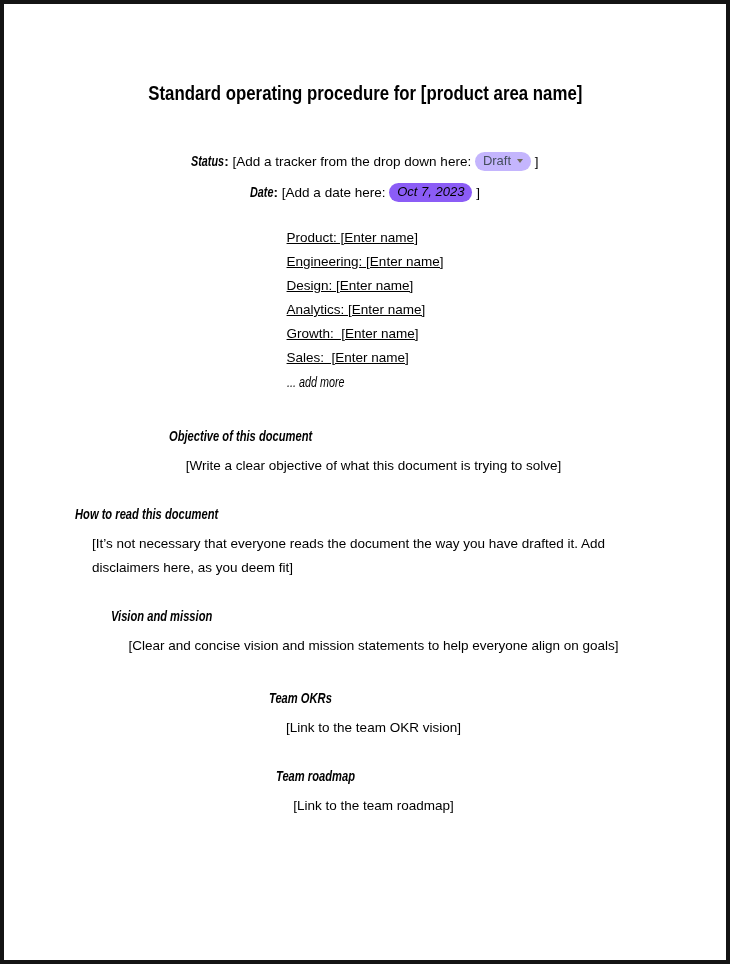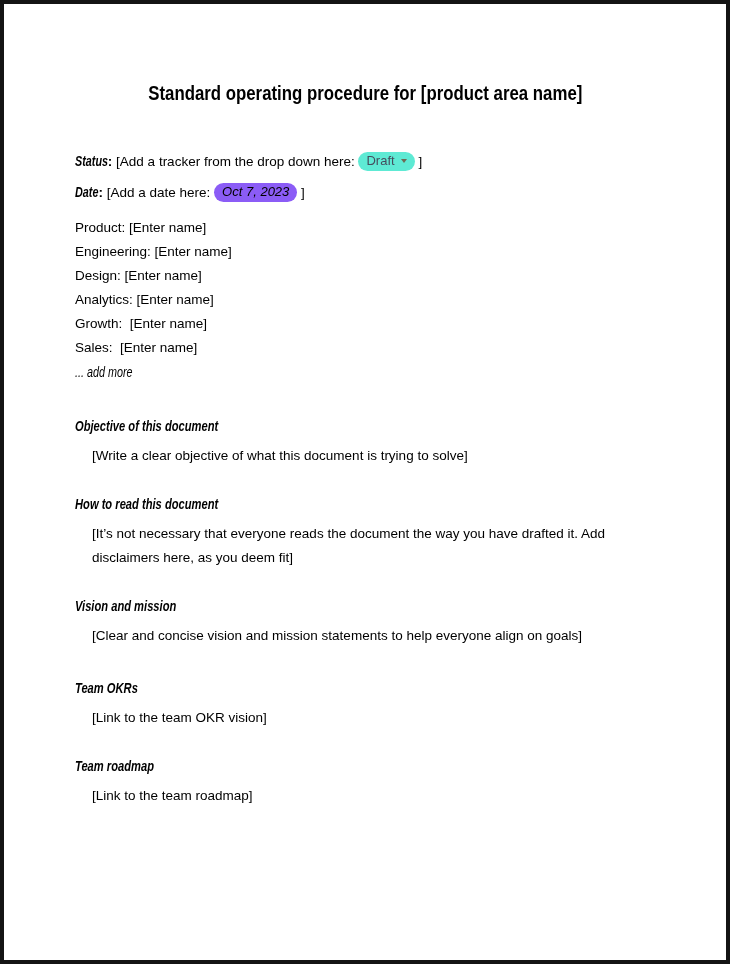--- a/index.html
+++ b/index.html
@@ -1,21 +1,21 @@
 <!DOCTYPE html>
 <html><head>
 <meta charset="utf-8">
 <style>
   html, body { margin: 0; padding: 0; background: #ffffff; }
   .page {
     width: 730px; height: 964px; box-sizing: border-box;
     border: 4px solid #141414; background: #ffffff;
     padding: 0 71px; display: flex; flex-direction: column;
     font-family: "Liberation Sans", "DejaVu Sans", sans-serif;
-    font-size: 13.5px; color: #000000; overflow: hidden;
+    font-size: 13.5px; color: #000000; overflow: hidden; align-items: center;
   }
   
   .title-row { margin-top: 76px; display: flex; justify-content: center; }
   .title-text {
     flex: none; white-space: nowrap; font-weight: bold;
     font-size: 21px; line-height: 26px; transform: scaleX(0.80);
   }
   
   .cond {
     display: inline-block; font-weight: bold; font-style: italic;
@@ -25,38 +25,38 @@
   .kv-line .kv-label { font-size: 15px; }
   .kv-label-status { margin-right: -13px; }
   .kv-label-date { margin-right: -9px; }
   .kv-sep { font-weight: bold; }
   
   .chip {
     display: inline-flex; align-items: center; height: 19px;
     border-radius: 10px; padding: 0 8px; font-size: 13px;
     vertical-align: middle; position: relative; top: -1px; cursor: pointer;
   }
-  .chip-draft { background: #5eead4; color: #454e5e; gap: 6px; }
+  .chip-draft { background: #c4b5fd; color: #454e5e; gap: 6px; }
   .caret {
     width: 0; height: 0; display: inline-block;
     border-left: 3.5px solid transparent; border-right: 3.5px solid transparent;
     border-top: 4.5px solid #6f6a55;
   }
   .chip-date { background: #8b5cf6; color: #000; font-style: italic; }
   
   .heading-row { line-height: 24px; }
   .heading-row .cond { font-size: 15.5px; }
   .mt24 { margin-top: 24px; }
   .mt29 { margin-top: 29px; }
   .mt18 { margin-top: 28px; }
   .mt40 { margin-top: 40px; }
   
   .body-text { margin: 5px 0 0 17px; line-height: 24px; }
   
-  .name-list { margin-top: 8px; }
+  .name-list { margin-top: 18px; text-decoration: underline; }
   .name-list .list-item { line-height: 24px; white-space: pre-wrap; }
   .add-more-line { line-height: 24px; }
   .add-more-text {
     display: inline-block; font-style: italic; font-size: 15px;
     transform: scaleX(0.72); transform-origin: 0 60%; white-space: nowrap;
   }
 </style>
 </head>
 <body>
 

